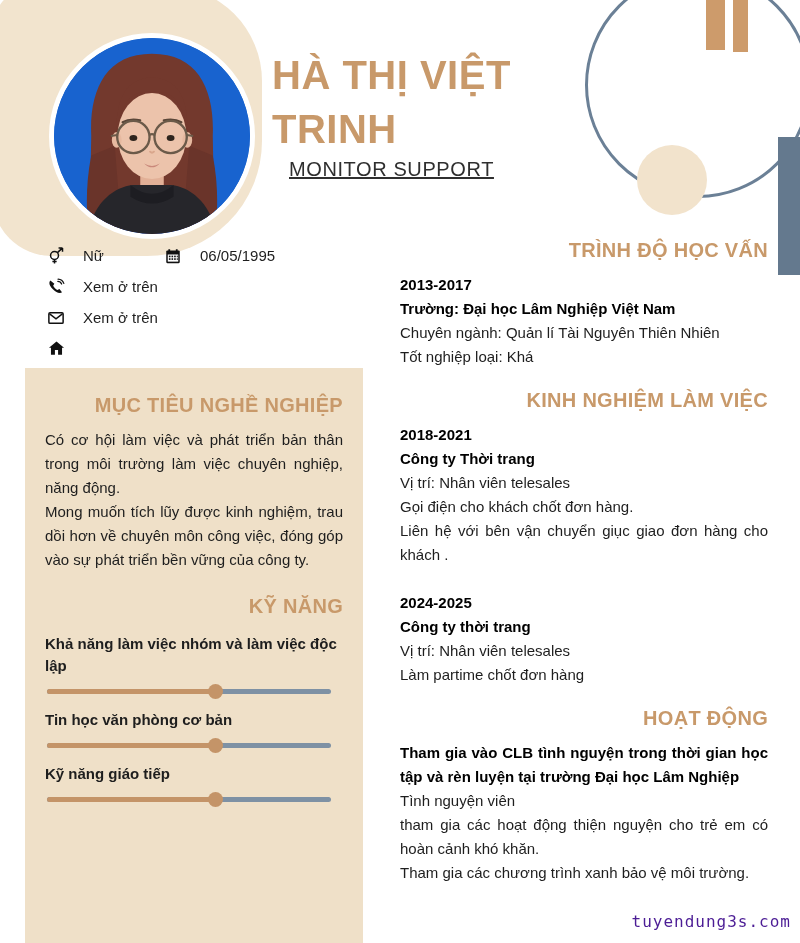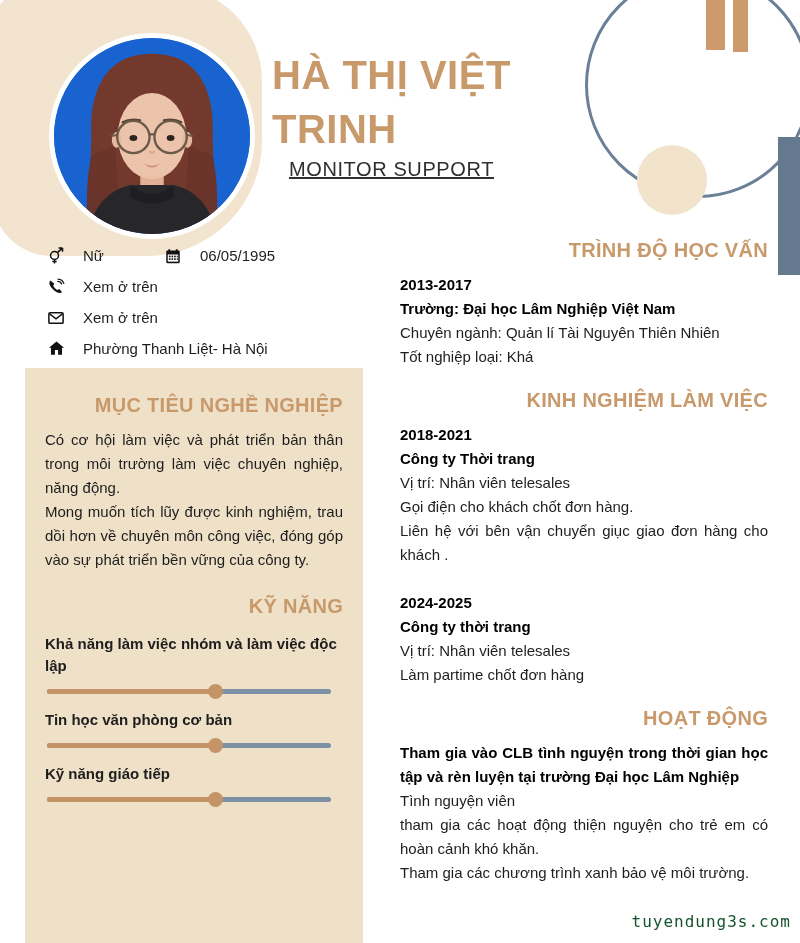--- a/index.html
+++ b/index.html
@@ -52,21 +52,21 @@
   .rcol{position:absolute;left:400px;top:238px;width:368px;font-size:15px;line-height:24px;}
   .rcol .sec-h{margin:0 0 11px 0;}
   .rcol .gap-h{margin-top:19px;}
   .ln{line-height:24px;}
   .b{font-weight:bold;color:#000;}
   .j{text-align:justify;}
   .entry-gap{height:24px;}
   
   .watermark{position:absolute;right:9px;bottom:12px;
     font-family:"DejaVu Sans Mono","Liberation Mono",monospace;
-    font-size:16px;color:#14532d;letter-spacing:1px;}
+    font-size:16px;color:#4c1d95;letter-spacing:1px;}
 </style>
 </head>
 <body>
 
 <div class="page">
 
   <div class="blob-tl"></div>
   <div class="circle-outline"></div>
   <div class="bar-accent b1"></div>
   <div class="bar-accent b2"></div>
@@ -159,21 +159,20 @@
           </svg>
       </span>
       <span class="c-txt">Xem ở trên</span>
     </div>
     <div class="c-row">
       <span class="c-ic">
         <svg width="19" height="19" viewBox="0 0 24 24">
             <path d="M12 3 L2.5 11 L5 11 L5 20 L10 20 L10 14 L14 14 L14 20 L19 20 L19 11 L21.5 11 Z" fill="#111"></path>
           </svg>
       </span>
-      <span class="c-txt">Phường Thanh Liệt- Hà Nội</span>
     </div>
   </div>
 
   <div class="panel">
     <div class="sec-h">MỤC TIÊU NGHỀ NGHIỆP</div>
     <p class="para">Có cơ hội làm việc và phát triển bản thân trong môi trường làm việc chuyên nghiệp, năng động.</p>
     <p class="para">Mong muốn tích lũy được kinh nghiệm, trau dồi hơn về chuyên môn công việc, đóng góp vào sự phát triển bền vững của công ty.</p>
 
     <div class="sec-h skills-h">KỸ NĂNG</div>
 

